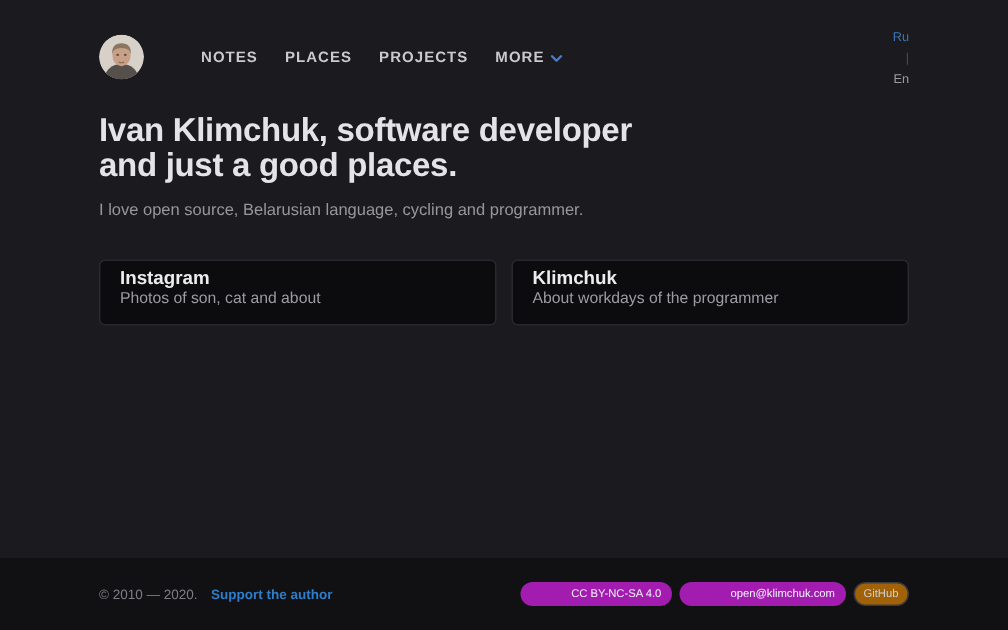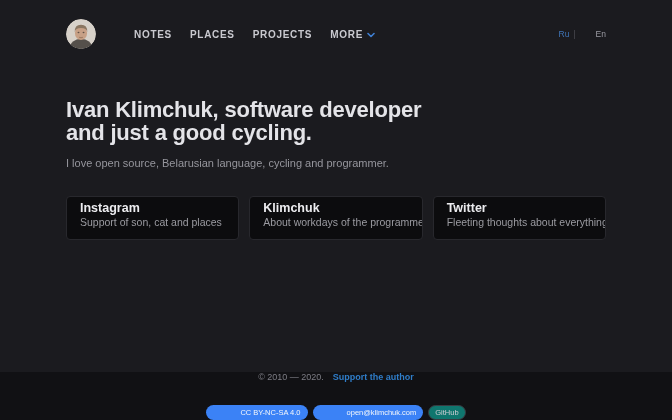--- a/index.html
+++ b/index.html
@@ -44,27 +44,28 @@
     gap: 4px;
     text-transform: uppercase;
   }
   .chevron-down { display: inline-flex; margin-top: 1px; }
   .lang-switch {
     margin-left: auto;
     font-size: 8.5px;
     display: flex;
     align-items: flex-end;
     gap: 4px;
+    flex-direction: column;
   }
   .lang-link { color: #3f74b5; cursor: pointer; }
   .lang-sep { color: #4c4c54; }
   .lang-current { color: #9a9aa2; padding-left: 16px; }
 
   
-  .hero { margin-top: 49px; }
+  .hero { margin-top: 18px; }
   .hero-title {
     font-size: 22px;
     font-weight: bold;
     line-height: 23px;
     letter-spacing: -0.2px;
     color: #e4e4e8;
   }
   .hero-subtitle {
     margin-top: 13px;
     font-size: 11px;
@@ -103,42 +104,41 @@
 
   
   .footer {
     margin-top: auto;
     height: 48px;
     background: #111114;
     display: flex;
     align-items: center;
     justify-content: space-between;
     padding: 0 66px;
-    flex-direction: column;
   }
   .footer-left {
     display: flex;
     align-items: center;
     gap: 9px;
     font-size: 9px;
   }
   .copyright { color: #7d7d85; }
   .support-link { color: #2f7dc9; cursor: pointer; font-weight: bold; }
   .badges { display: flex; align-items: center; gap: 5px; }
   .badge {
     font-size: 7.5px;
     line-height: 1;
     padding: 4px 7px;
     border-radius: 8px;
     white-space: nowrap;
     cursor: pointer;
   }
-  .badge-blue { background: #3b82f6; color: #f2f6fb; padding-left: 34px; }
+  .badge-blue { background: #a21caf; color: #f2f6fb; padding-left: 34px; }
   .badge-dark {
-    background: #0f766e;
+    background: #a16207;
     border: 1px solid #3a3a41;
     color: #cfcfd5;
     padding: 3px 6px;
   }
 </style>
 </head>
 <body>
 
 <div class="container">
 
@@ -177,37 +177,33 @@
     <div class="lang-switch">
       <span class="lang-link">Ru</span>
       <span class="lang-sep">|</span>
       <span class="lang-current">En</span>
     </div>
   </div>
 
   <div class="hero">
     <div class="hero-title">
       <div>Ivan Klimchuk, software developer</div>
-      <div>and just a good cycling.</div>
+      <div>and just a good places.</div>
     </div>
     <div class="hero-subtitle">I love open source, Belarusian language, cycling and programmer.</div>
   </div>
 
   <div class="cards">
     <div class="card">
       <div class="card-title">Instagram</div>
-      <div class="card-desc">Support of son, cat and places</div>
+      <div class="card-desc">Photos of son, cat and about</div>
     </div>
     <div class="card">
       <div class="card-title">Klimchuk</div>
       <div class="card-desc">About workdays of the programmer</div>
-    </div>
-    <div class="card">
-      <div class="card-title">Twitter</div>
-      <div class="card-desc">Fleeting thoughts about everything</div>
     </div>
   </div>
 </div>
 
 <div class="footer">
   <div class="footer-left">
     <span class="copyright">© 2010 — 2020.</span>
     <span class="support-link">Support the author</span>
   </div>
   <div class="badges">

